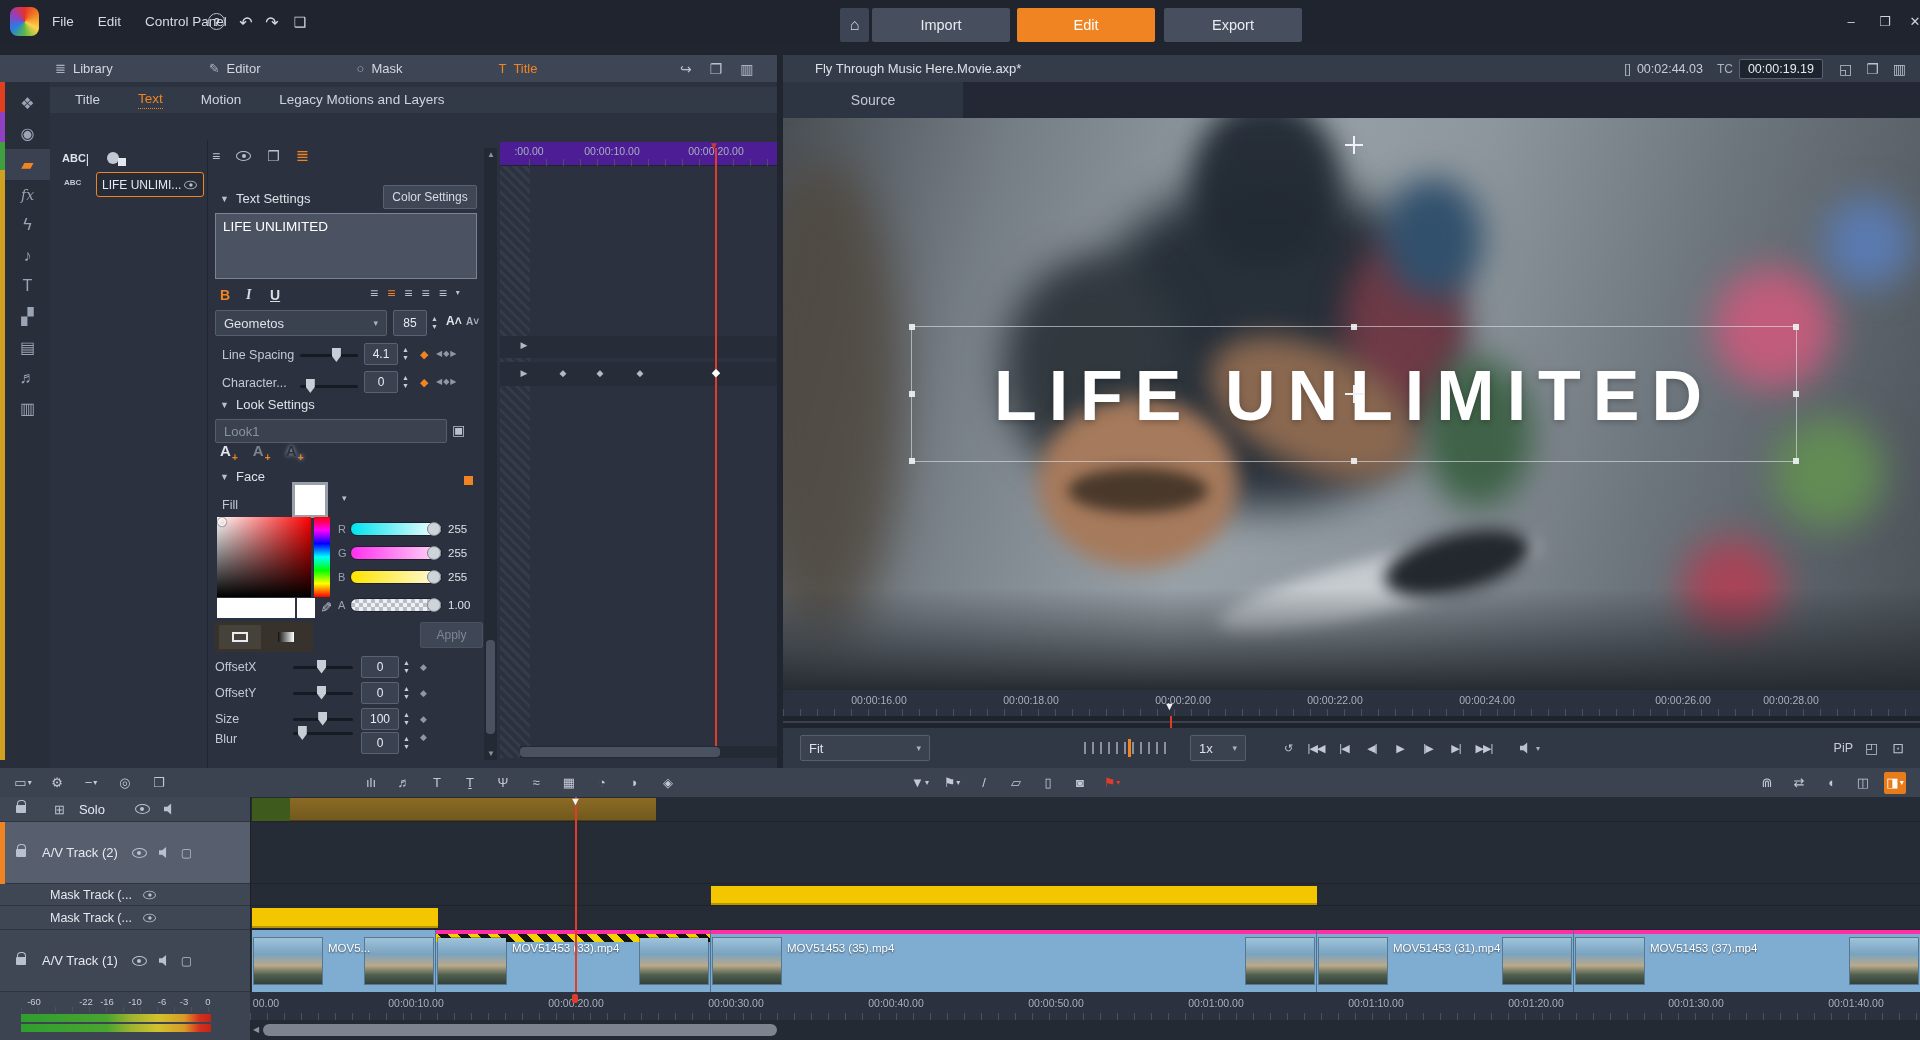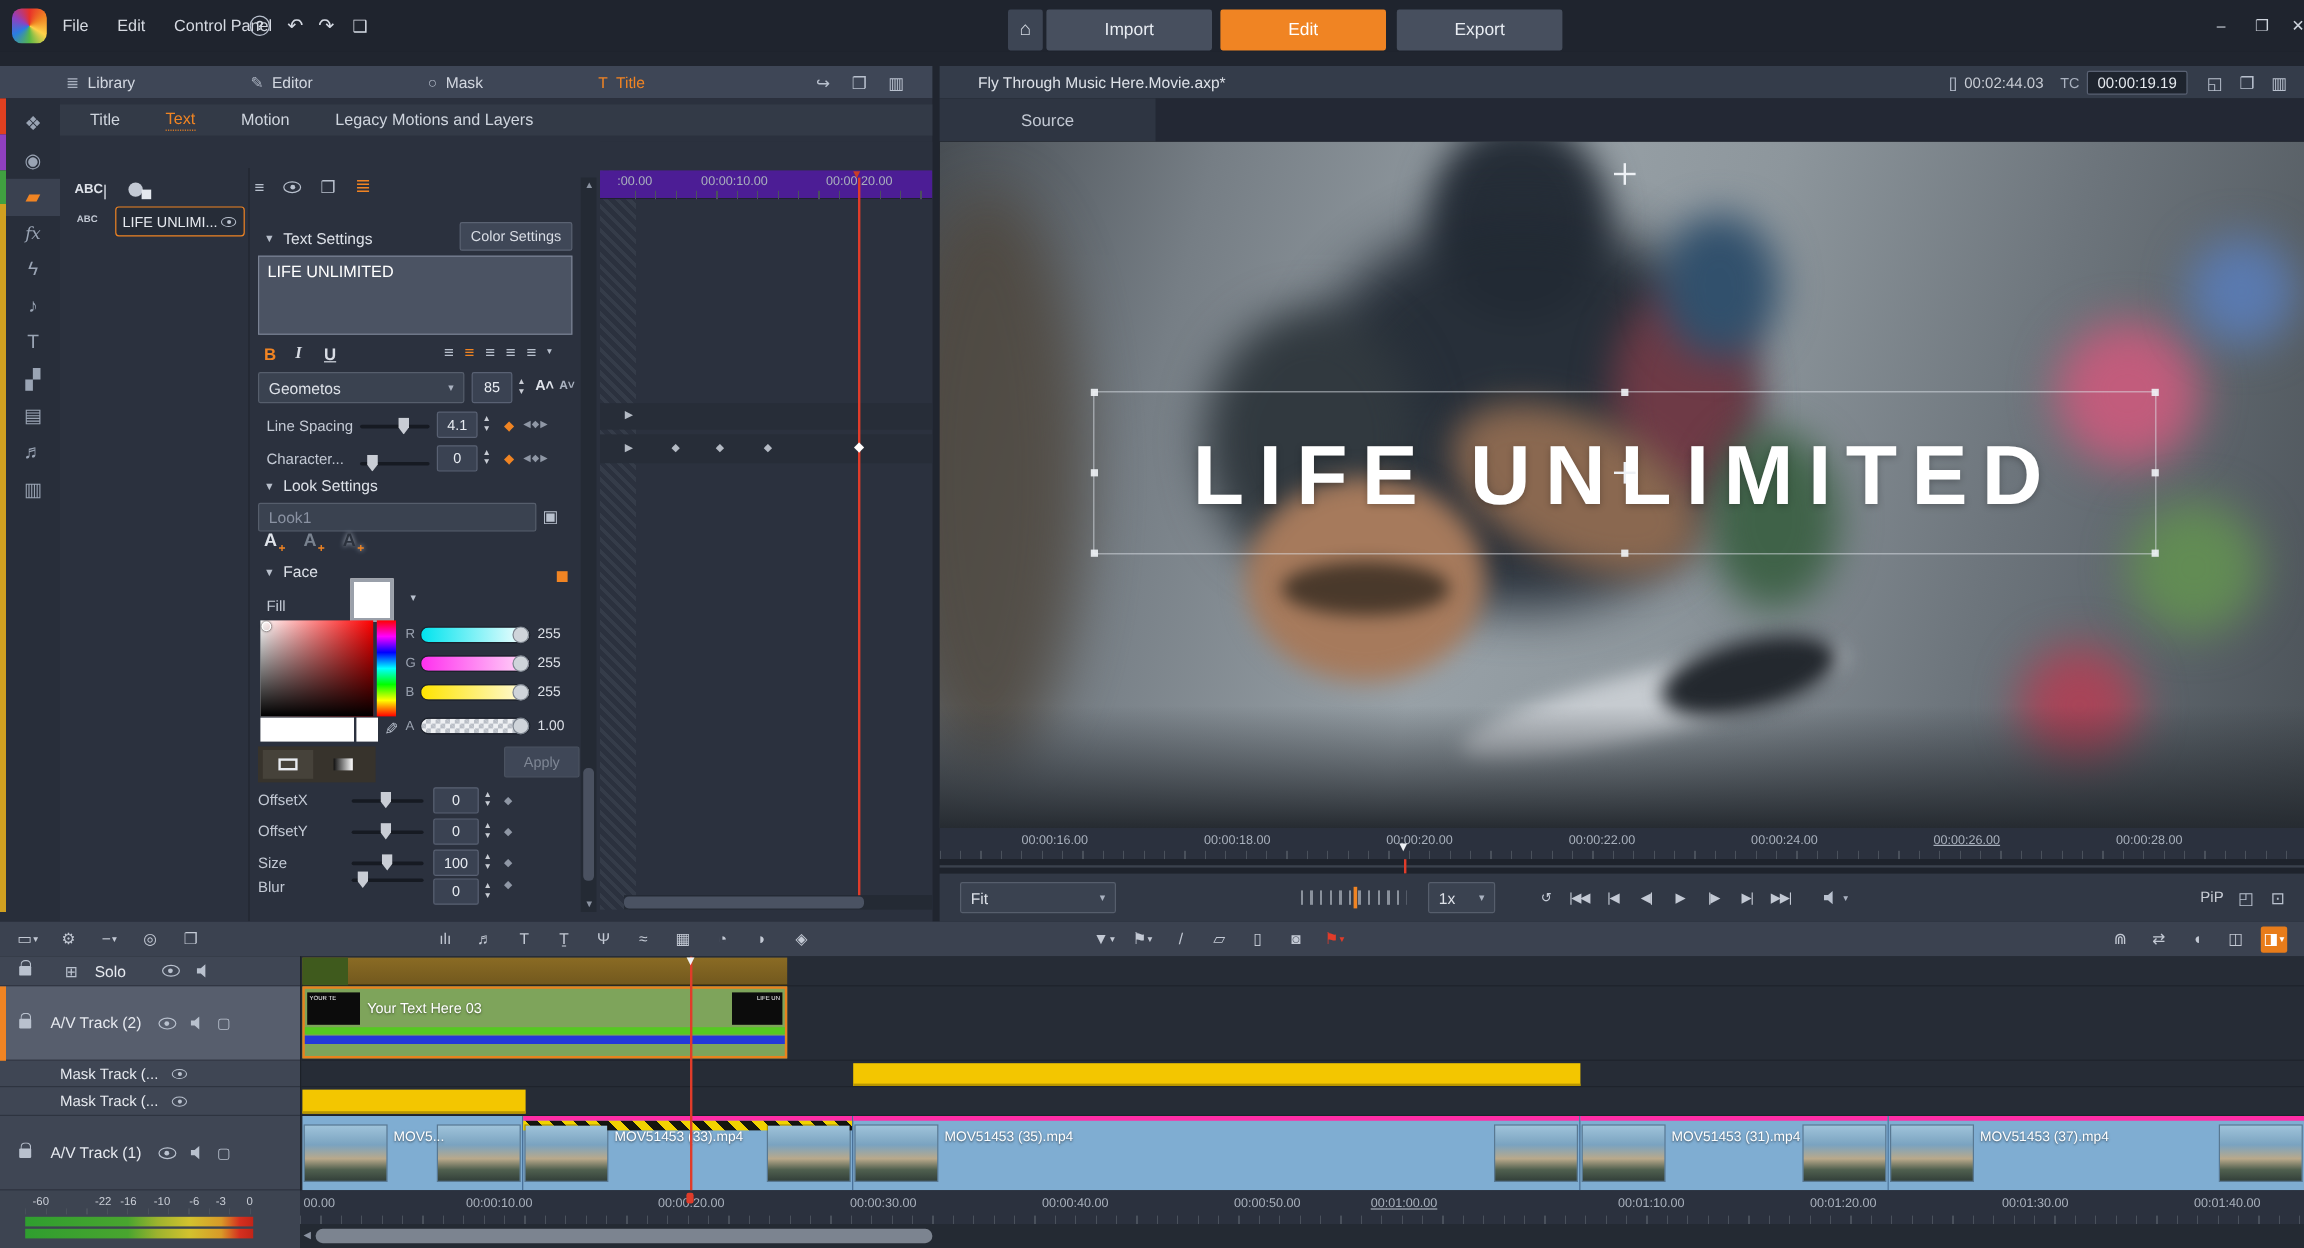--- a/index.html
+++ b/index.html
@@ -511,21 +511,21 @@
 </div>
 
 <div class="a pv-ruler">
   <div>
 
   <span class="rl" style="top: 4px; left: 96px;">00:00:16.00</span>
       <span class="rl" style="top: 4px; left: 248px;">00:00:18.00</span>
       <span class="rl" style="top: 4px; left: 400px;">00:00:20.00</span>
       <span class="rl" style="top: 4px; left: 552px;">00:00:22.00</span>
       <span class="rl" style="top: 4px; left: 704px;">00:00:24.00</span>
-      <span class="rl" style="top: 4px; left: 856px; text-decoration: underline;">00:00:26.00</span>
+      <span class="rl" style="top: 4px; left: 900px;">00:00:26.00</span>
       <span class="rl" style="top: 4px; left: 1008px;">00:00:28.00</span>
     </div>
   <div class="a tickstrip" style="left:0;top:19px;width:1137px;height:7px"></div>
   <span class="a" style="left:381px;top:10px;color:#eef1f5;font-size:11px">▼</span>
 </div>
 <div class="a pv-strip">
   <div class="a" style="left:0;top:5px;width:1137px;height:2px;background:#3a414c"></div>
   <div class="a playhead" style="left:387px;top:0;height:12px"></div>
 </div>
 <div class="a transport">
@@ -697,27 +697,20 @@
 <div class="a tl-content">
   <div class="rowline" style="top:24px"></div>
   <div class="rowline" style="top:86px"></div>
   <div class="rowline" style="top:108px"></div>
   <div class="rowline" style="top:132px"></div>
 
   <div class="a" style="left:1px;top:1px;width:404px;height:23px;background:linear-gradient(#8a6b24,#73591e);border-bottom:1px solid #51400f">
     <div class="a" style="left:0;top:0;width:38px;height:23px;background:#3f5a1d"></div>
   </div>
 
-  <div class="a" style="left:1px;top:25px;width:404px;height:60px;background:#7ea45b;border:2px solid #e8821e">
-    <div class="a" style="left:2px;top:3px;width:44px;height:27px;background:#0c0c0c;color:#fff;font-size:5px;padding:2px">YOUR TE</div>
-    <div class="a" style="right:2px;top:3px;width:42px;height:27px;background:#0c0c0c;color:#fff;font-size:5px;padding:2px;text-align:right">LIFE UN</div>
-    <span class="a" style="left:52px;top:9px;font-size:12px;color:#fff;text-shadow:0 1px 2px rgba(0,0,0,.5)">Your Text Here 03</span>
-    <div class="a" style="left:0;top:32px;width:400px;height:6px;background:#55c922"></div>
-    <div class="a" style="left:0;top:39px;width:400px;height:7px;background:#2438d8"></div>
-  </div>
 
   <div class="a maskclip" style="left:460px;top:89px;width:606px"></div>
   <div class="a maskclip" style="left:1px;top:111px;width:186px;height:20px"></div>
 
   <div>
 
       <div class="clip-v" style="left: 1px; width: 184px;">
 
         <div class="th thl"></div>
         <div class="th thr"></div>
@@ -759,21 +752,21 @@
 
 <div class="a tl-ruler">
   <div>
 
   <span class="rl" style="top: 5px; left: 16px;">00.00</span>
       <span class="rl" style="top: 5px; left: 166px;">00:00:10.00</span>
       <span class="rl" style="top: 5px; left: 326px;">00:00:20.00</span>
       <span class="rl" style="top: 5px; left: 486px;">00:00:30.00</span>
       <span class="rl" style="top: 5px; left: 646px;">00:00:40.00</span>
       <span class="rl" style="top: 5px; left: 806px;">00:00:50.00</span>
-      <span class="rl" style="top: 5px; left: 920px; text-decoration: underline;">00:01:00.00</span>
+      <span class="rl" style="top: 5px; left: 966px;">00:01:00.00</span>
       <span class="rl" style="top: 5px; left: 1126px;">00:01:10.00</span>
       <span class="rl" style="top: 5px; left: 1286px;">00:01:20.00</span>
       <span class="rl" style="top: 5px; left: 1446px;">00:01:30.00</span>
       <span class="rl" style="top: 5px; left: 1606px;">00:01:40.00</span>
     </div>
   <div class="a tickstrip" style="left:0;top:21px;width:1670px;height:7px"></div>
   <div class="a" style="left:322px;top:2px;width:6px;height:9px;background:#e03c2a;border-radius:2px"></div>
 </div>
 <div class="a meter">
   <div>

